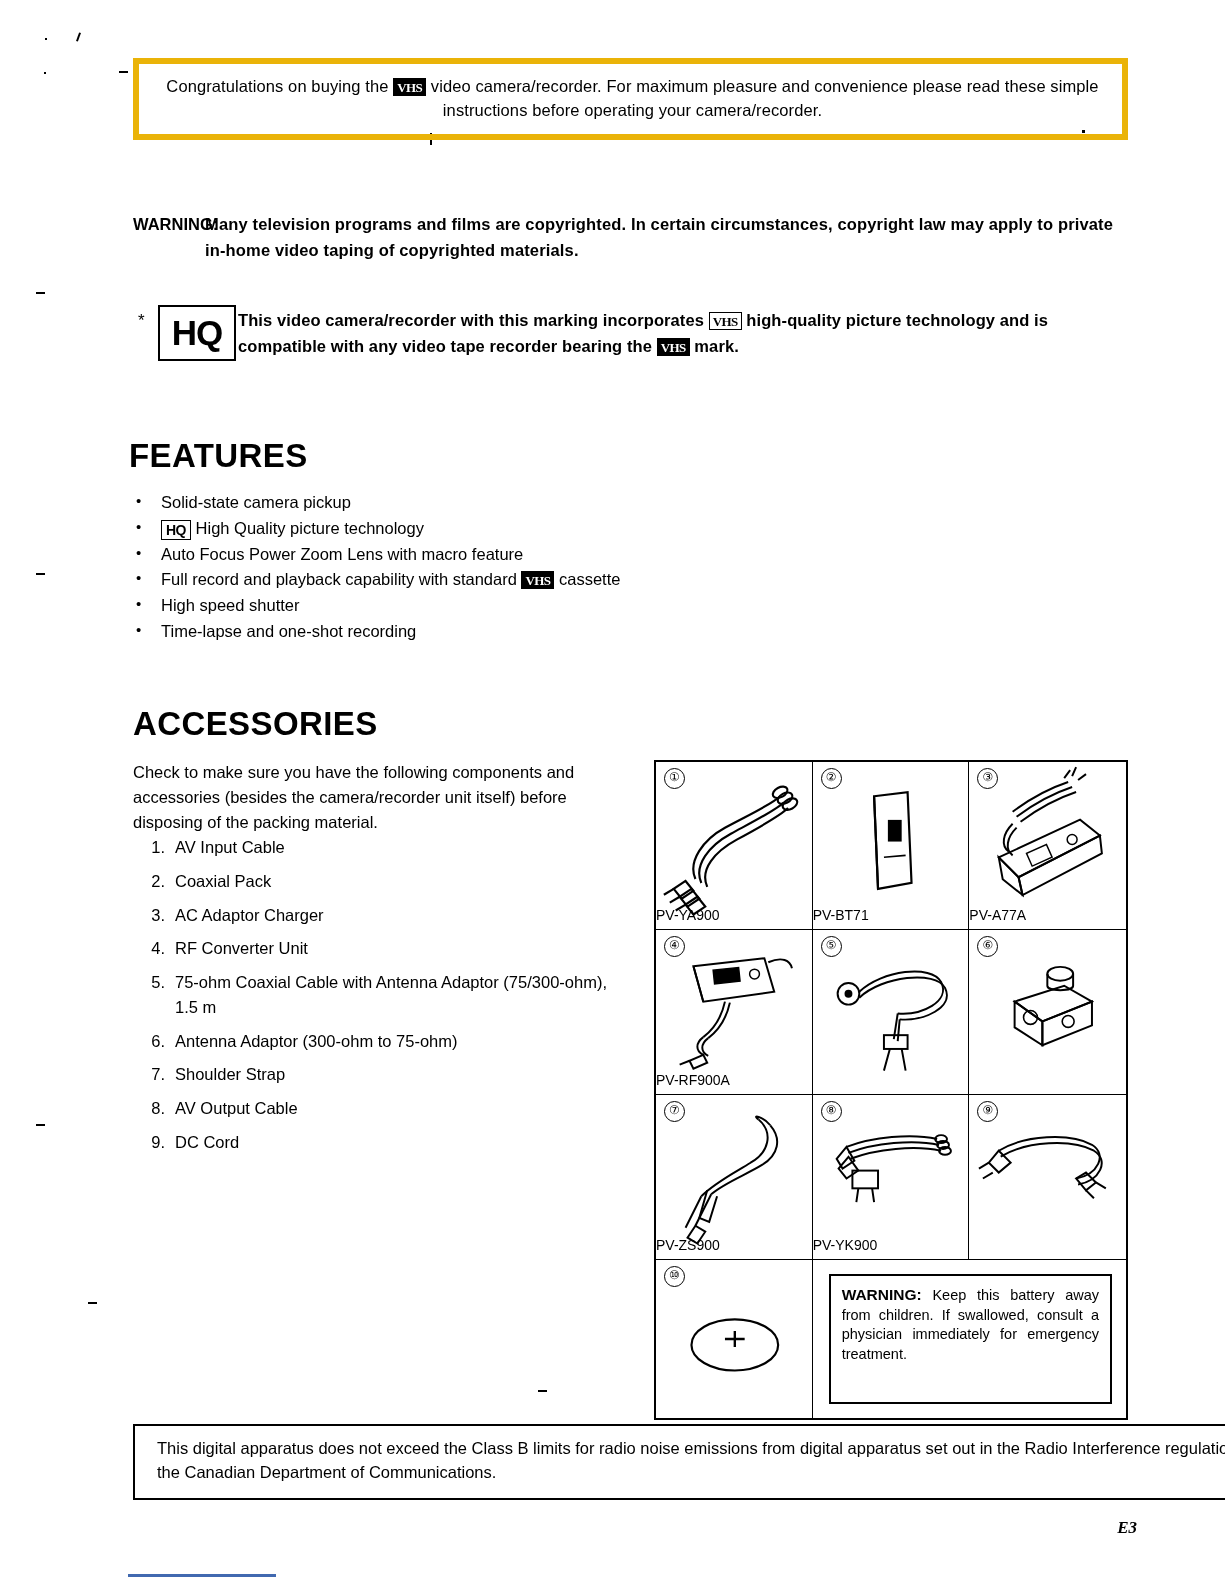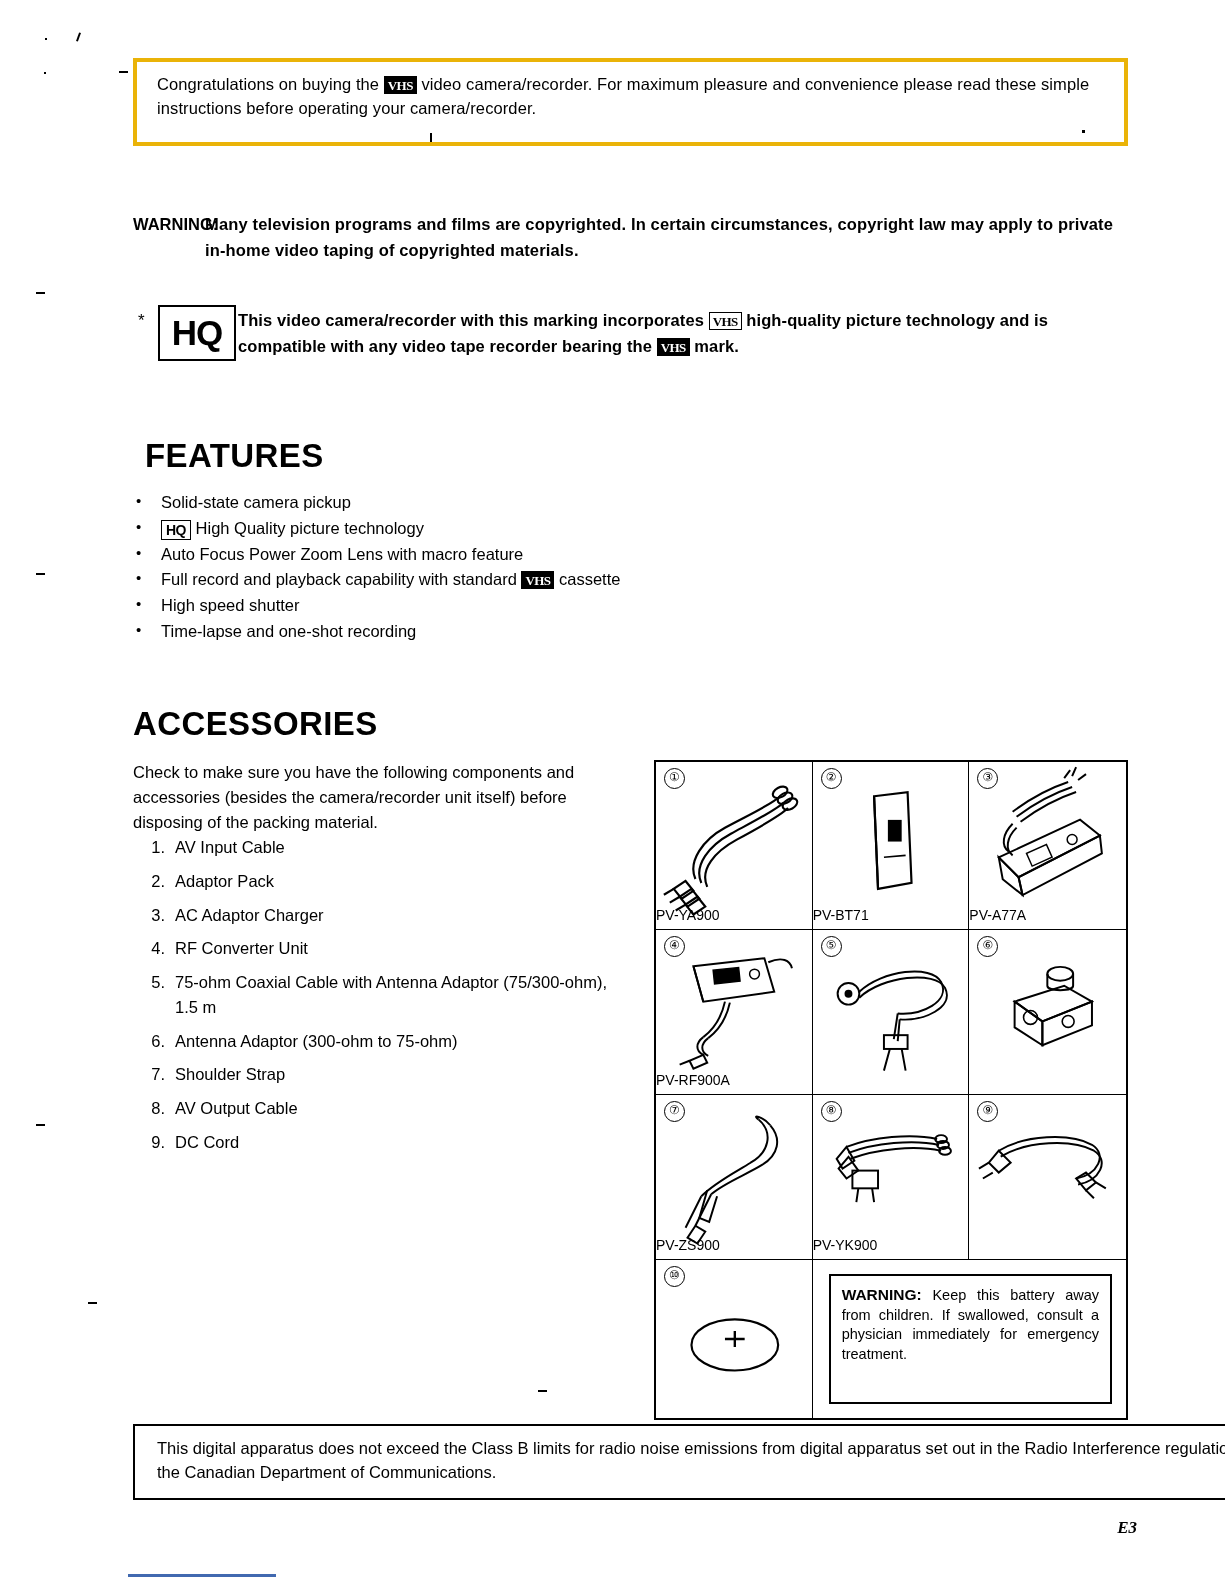--- a/index.html
+++ b/index.html
@@ -19,23 +19,24 @@
     position: absolute;
     inset: 0;
   }
 
   
   .congrats-box {
     position: absolute;
     left: 133px;
     top: 58px;
     width: 995px;
-    border: 4px solid #eab308;
-    padding: 11px 16px 21px 20px;
+    border: 6px solid #eab308;
+    padding: 11px 16px 11px 20px;
     box-sizing: border-box;
+    text-align: center;
   }
   .congrats-text {
     font-size: 16.5px;
     line-height: 1.45;
     letter-spacing: 0.1px;
   }
 
   
   .vhs {
     display: inline-block;
@@ -114,21 +115,21 @@
     letter-spacing: 0.1px;
   }
 
   
   .section-title {
     position: absolute;
     font-size: 33px;
     font-weight: bold;
     letter-spacing: 0.4px;
   }
-  #features-title { left: 145px; top: 437px; }
+  #features-title { left: 129px; top: 437px; }
   #accessories-title { left: 133px; top: 705px; }
 
   
   .features-list {
     position: absolute;
     left: 133px;
     top: 490px;
     width: 700px;
     font-size: 16.5px;
   }
@@ -372,21 +373,21 @@
 
   <div class="acc-intro">Check to make sure you have the following components and accessories (besides the camera/recorder unit itself) before disposing of the packing material.</div>
 
   <div class="acc-list">
     <div class="acc-item">
       <span class="num">1.</span>
       <span>AV Input Cable</span>
     </div>
     <div class="acc-item">
       <span class="num">2.</span>
-      <span>Adaptor Pack</span>
+      <span>Coaxial Pack</span>
     </div>
     <div class="acc-item">
       <span class="num">3.</span>
       <span>AC Adaptor Charger</span>
     </div>
     <div class="acc-item">
       <span class="num">4.</span>
       <span>RF Converter Unit</span>
     </div>
     <div class="acc-item">

